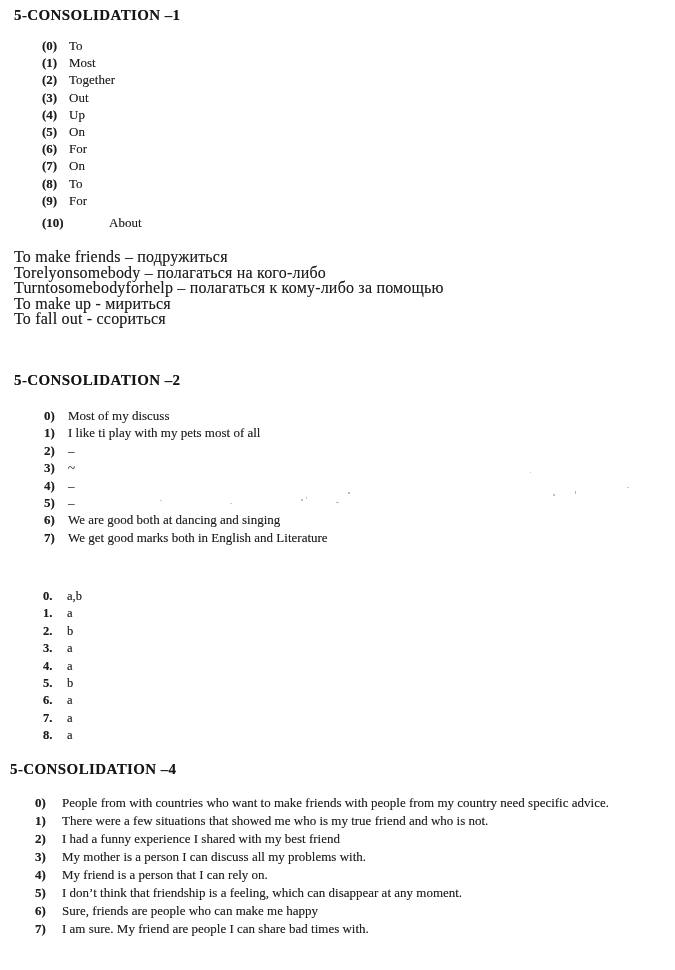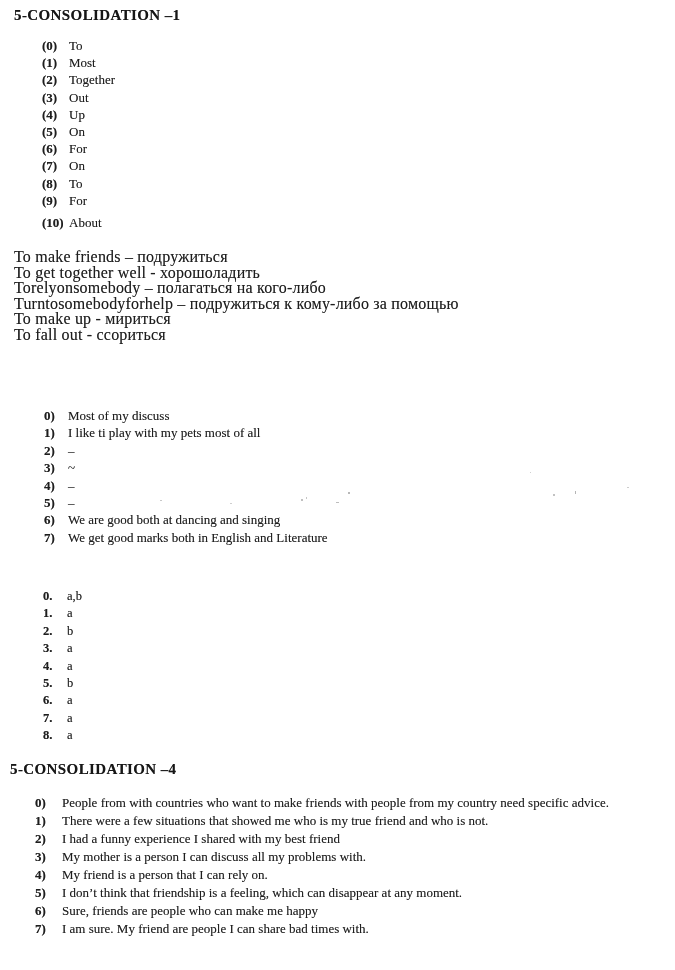--- a/index.html
+++ b/index.html
@@ -30,21 +30,21 @@
     text-shadow: 0 0 0.5px rgba(30,30,30,0.5);
   }
   .t {
     white-space: normal;
     text-shadow: 0 0 0.4px rgba(40,40,40,0.45);
   }
   
   .s1 { top: 37px; left: 42px; font-size: 13px; line-height: 17.2px; }
   .s1 .num { flex-basis: 27px; }
   .s1 .row:last-child { margin-top: 5px; }
-  .s1 .row:last-child .t { }
+  .s1 .row:last-child .t { margin-left: 40px; }
   
   .trans {
     position: absolute;
     top: 249px; left: 14px;
     font-size: 16px;
     line-height: 15.5px;
     letter-spacing: 0.2px;
   }
   .trans-line { text-shadow: 0 0 0.5px rgba(40,40,40,0.5); white-space: nowrap; }
   
@@ -107,27 +107,27 @@
         <span class="t">For</span>
       </div>
     <div class="row">
         <span class="num">(10)</span>
         <span class="t">About</span>
       </div>
   </div>
 
   <div class="trans">
     <div class="trans-line">To make friends – подружиться</div>
-    <div class="trans-line">To get together well -  хорошоладить</div>
     <div class="trans-line">Torelyonsomebody – полагаться на кого-либо</div>
-    <div class="trans-line">Turntosomebodyforhelp – подружиться к кому-либо за помощью</div>
+    <div class="trans-line">Turntosomebodyforhelp – полагаться к кому-либо за помощью</div>
     <div class="trans-line">To make up - мириться</div>
     <div class="trans-line">To fall out - ссориться</div>
   </div>
 
+  <div class="heading" style="top:372px; left:14px;">5-CONSOLIDATION –2</div>
   <div class="list s2">
     <div class="row">
         <span class="num">0)</span>
         <span class="t">Most of my discuss</span>
       </div>
     <div class="row">
         <span class="num">1)</span>
         <span class="t">I like ti play with my pets most of all</span>
       </div>
     <div class="row">

